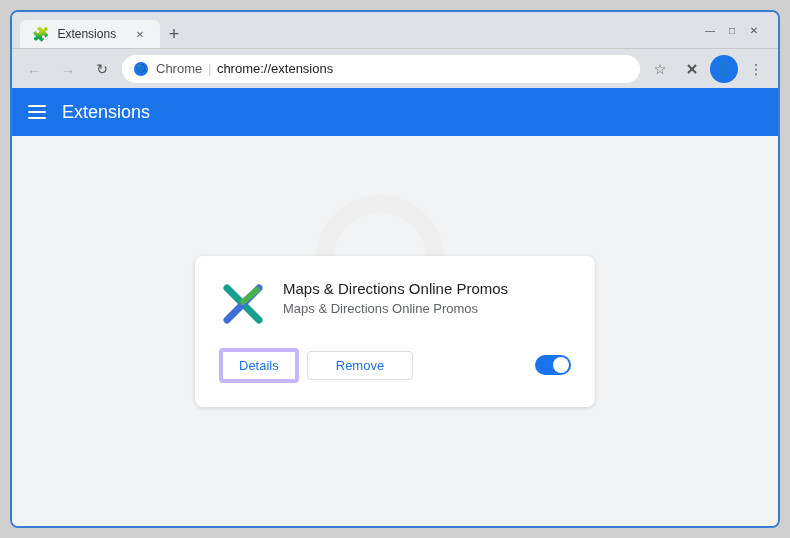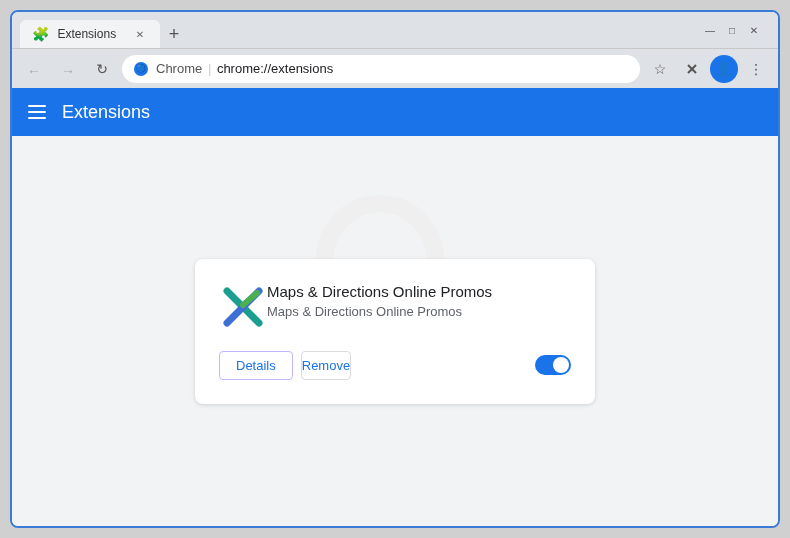--- a/index.html
+++ b/index.html
@@ -280,20 +280,21 @@
       background: white;
       border-radius: 8px;
       box-shadow: 0 1px 4px rgba(0,0,0,0.15);
       width: 400px;
       padding: 24px;
       position: relative;
       z-index: 1;
     }
     .ext-info {
       display: flex;
+      gap: 16px;
       align-items: flex-start;
       margin-bottom: 20px;
     }
     .ext-icon {
       width: 48px;
       height: 48px;
       flex-shrink: 0;
     }
     .ext-text {}
     .ext-name {
@@ -306,30 +307,30 @@
       font-size: 13px;
       color: #5f6368;
     }
     .ext-actions {
       display: flex;
       align-items: center;
       gap: 8px;
     }
     .btn-details {
       padding: 6px 16px;
-      border: 1px solid #c4b5fd;
+      border: 4px solid #c4b5fd;
       border-radius: 4px;
       background: white;
       color: #1a73e8;
       font-size: 13px;
       cursor: pointer;
       font-weight: 500;
     }
     .btn-remove {
-      padding: 6px 0;
+      padding: 6px 28px;
       border: 1px solid #dadce0;
       border-radius: 4px;
       background: white;
       color: #1a73e8;
       font-size: 13px;
       cursor: pointer;
       font-weight: 500;
     }
     .ext-toggle {
       margin-left: auto;

